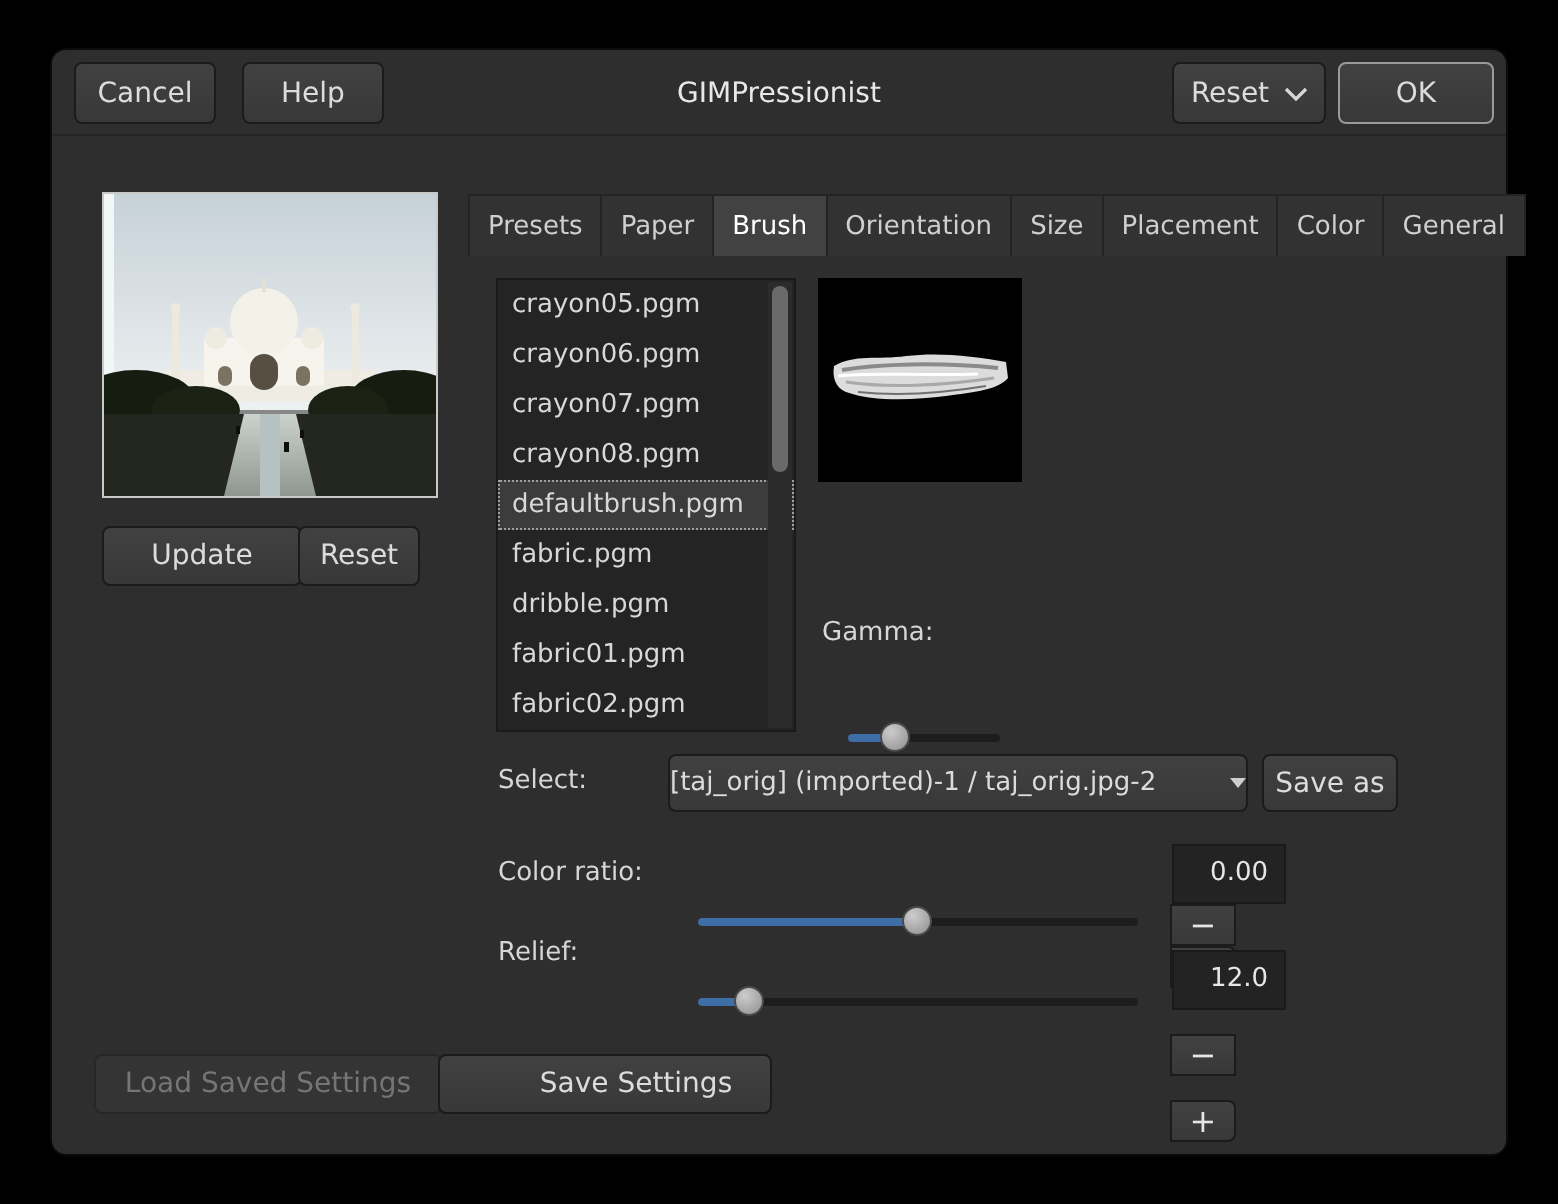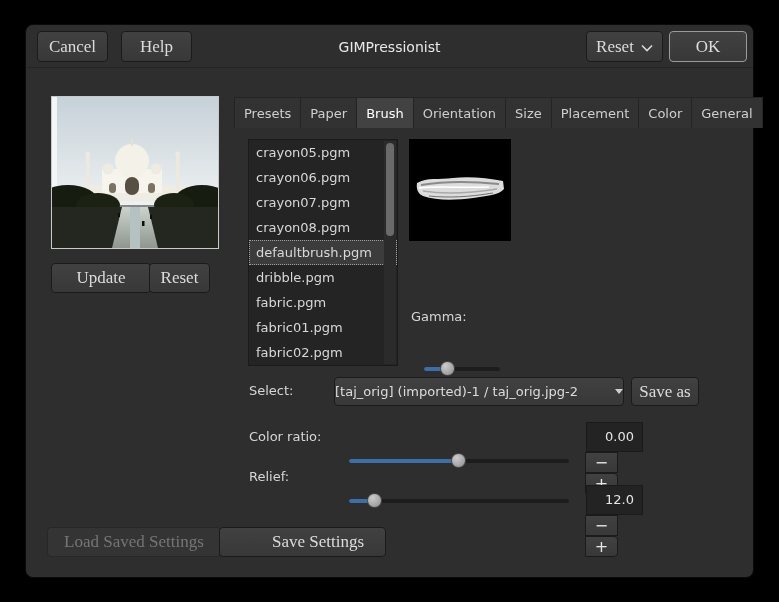--- a/index.html
+++ b/index.html
@@ -8,22 +8,22 @@
   .dialog { position: absolute; left: 25px; top: 24px; width: 729px; height: 554px;
             background: #2e2e2e; border: 1px solid #0b0b0b; border-radius: 8px;
             color: #dcdcdc; }
   .header { position: absolute; left: 0; top: 0; width: 100%; height: 43px;
             border-bottom: 1px solid #242424; }
   .title { position: absolute; left: 0; top: 0; width: 100%; height: 43px;
            display: flex; align-items: center; justify-content: center;
            font-size: 14px; color: #e8e8e8; }
   .btn { position: absolute; height: 31px; background: linear-gradient(#414141,#383838);
          border: 1px solid #1b1b1b; border-radius: 4px; color: #dcdcdc;
-         font-size: 17px; display: flex; align-items: center; justify-content: center;
-         gap: 7px; cursor: pointer; font-family: Liberation Serif, serif; }
+         font-size: 14px; display: flex; align-items: center; justify-content: center;
+         gap: 7px; cursor: pointer; }
   .btn.default { border-color: #9a9a9a; }
   .btn.disabled { color: #757575; background: #343434; border-color: #272727; }
   
   .b-cancel { left: 11px; top: 6px; width: 71px; }
   .b-help   { left: 95px; top: 6px; width: 71px; }
   .b-reset  { left: 560px; top: 6px; width: 77px; }
   .b-ok     { left: 643px; top: 6px; width: 78px; }
   
   .preview-frame { position: absolute; left: 25px; top: 71px; width: 168px; height: 153px;
                    border: 1px solid #c9c9c9; background: #888; overflow: hidden; }
@@ -74,21 +74,21 @@
            background: linear-gradient(#414141,#383838); border: 1px solid #1b1b1b;
            border-radius: 4px; display: flex; align-items: center; padding: 0 0;
            font-size: 13px; color: #dcdcdc; cursor: pointer; }
   .combo .txt { flex: 1; overflow: hidden; white-space: nowrap; }
   .arrow-down { width: 0; height: 0; border-left: 4px solid transparent;
                 border-right: 4px solid transparent; border-top: 5px solid #cfcfcf; }
   .b-saveas { left: 605px; top: 352px; width: 68px; height: 29px; }
   
   .spin { position: absolute; height: 44px; display: flex; flex-direction: column; }
   .sp-aspect { left: 560px; top: 397px; }
-  .sp-relief { left: 560px; top: 460px; }
+  .sp-relief { left: 560px; top: 450px; gap: 12px; }
   .spin .val { width: 57px; height: 30px; background: #232323; border: 1px solid #1a1a1a;
                color: #e6e6e6; font-size: 13px; text-align: right; padding-right: 8px;
                line-height: 28px; }
   .spin .sbtn { width: 33px; height: 30px; background: linear-gradient(#414141,#383838);
                 border: 1px solid #1b1b1b; margin-left: -1px; color: #e6e6e6;
                 font-size: 16px; display: flex; align-items: center; justify-content: center;
                 cursor: pointer; }
   .spin .sbtn.plus { border-radius: 0 4px 4px 0; }
   
   .b-load { left: 21px; top: 502px; width: 174px; height: 30px; }
@@ -186,22 +186,22 @@
     <div class="tab">Color</div>
     <div class="tab">General</div>
   </div>
 
   <div class="list">
     <div class="row">crayon05.pgm</div>
     <div class="row">crayon06.pgm</div>
     <div class="row">crayon07.pgm</div>
     <div class="row">crayon08.pgm</div>
     <div class="row selected">defaultbrush.pgm</div>
+    <div class="row">fabric.pgm</div>
     <div class="row">dribble.pgm</div>
-    <div class="row">fabric.pgm</div>
     <div class="row">fabric01.pgm</div>
     <div class="row">fabric02.pgm</div>
     <div class="scrollbar">
       <div class="thumb"></div>
     </div>
   </div>
 
   <div class="brush-preview">
     <svg width="102" height="102" viewBox="0 0 102 102">
       <rect x="0" y="0" width="102" height="102" fill="#000"></rect>

